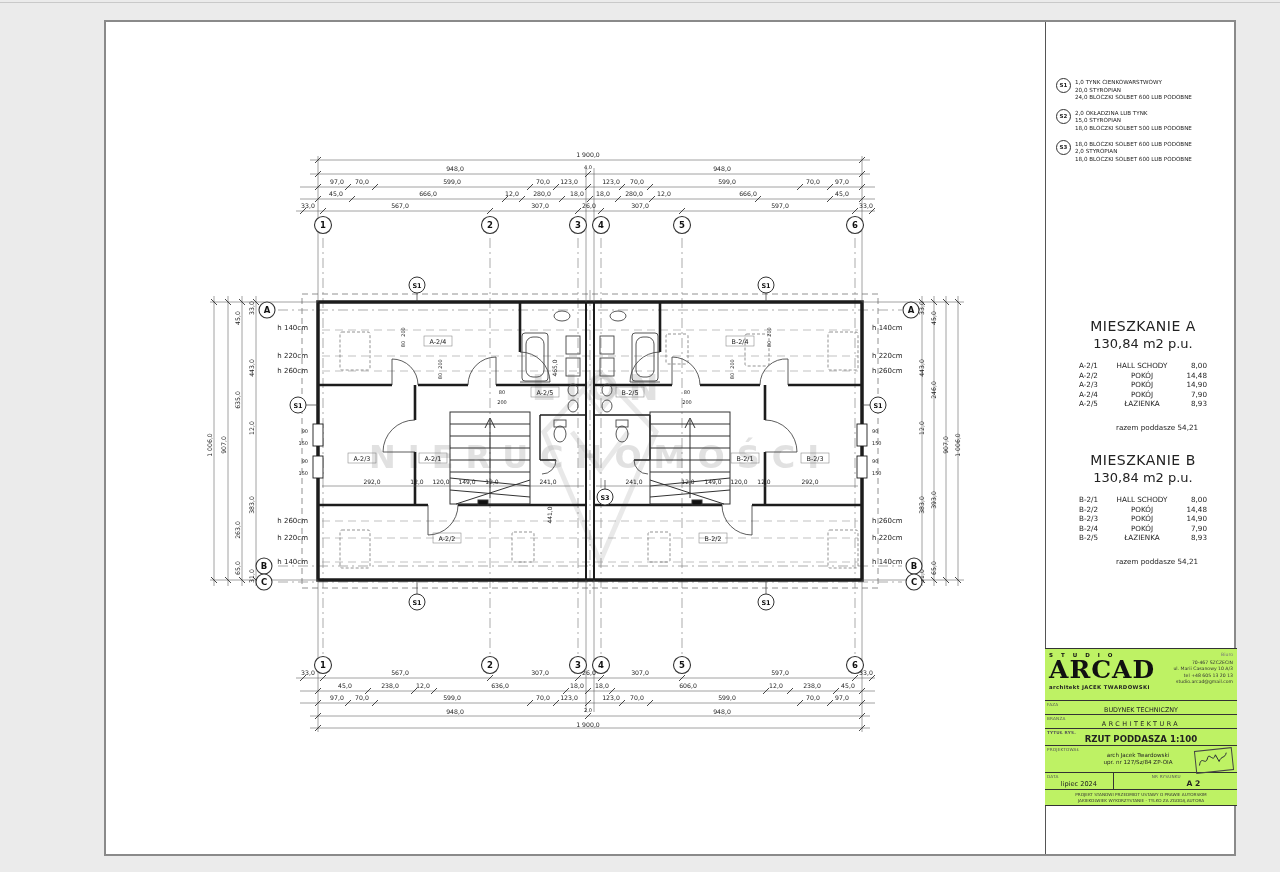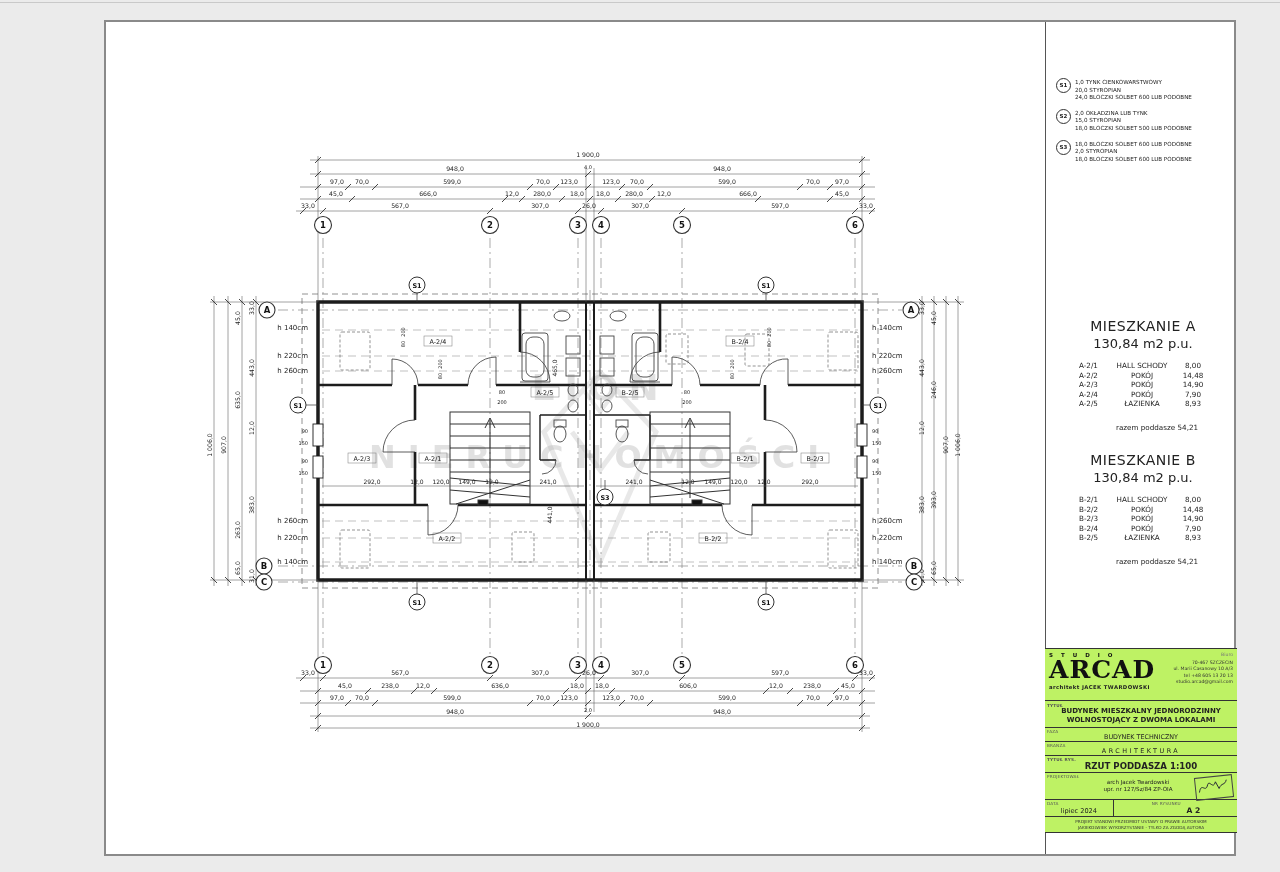--- a/index.html
+++ b/index.html
@@ -18,21 +18,21 @@
            font-weight:bold;line-height:13px;text-align:center;flex:0 0 13px;margin-right:4px;}
   .legend-lines{font-size:5.6px;line-height:7.6px;color:#222;padding-top:1px;}
   
   .apt{position:absolute;left:1048px;width:190px;text-align:center;z-index:3;}
   .apt-title{font-size:14px;letter-spacing:.5px;color:#222;}
   .apt-area{font-size:13px;margin-top:2px;}
   .apt-rows{width:128px;margin:10px auto 0;}
   .apt-row{display:flex;font-size:7.2px;line-height:9.6px;}
   .apt-code{width:26px;text-align:left;}
   .apt-nm{flex:1;text-align:center;}
-  .apt-val{width:28px;text-align:center;}
+  .apt-val{width:28px;text-align:right;}
   .apt-total{font-size:7.2px;margin-top:14px;padding-left:28px;}
   
   .tb{position:absolute;left:1045px;top:648px;width:192px;z-index:3;box-sizing:border-box;
       border-top:1.2px solid #333;border-bottom:1.2px solid #333;background:#bef264;}
   .tb-row{position:relative;border-bottom:1px solid #333;box-sizing:border-box;}
   .tb-label{position:absolute;top:1px;left:2px;font-size:4.2px;color:#555;letter-spacing:.2px;}
   .tb-logo{height:52px;display:flex;}
   .logo-left{width:104px;padding:3px 0 0 4px;}
   .studio{font-size:5.5px;font-weight:bold;letter-spacing:8px;color:#111;}
   .brand{font-size:25px;font-weight:bold;letter-spacing:1px;color:#111;line-height:24px;
@@ -567,24 +567,20 @@
       <div class="architect">architekt JACEK TWARDOWSKI</div>
     </div>
     <div class="logo-right">
       <div class="office-label">Biuro</div>
       <div>70-467 SZCZECIN</div>
       <div>ul. Marii Casanowy 10 A/3</div>
       <div>tel +48 605 13 20 13</div>
       <div>studio.arcad@gmail.com</div>
     </div>
   </div>
-  <div class="tb-row tb-tytul">
-    <span class="tb-label">TYTUŁ</span>
-    <span>BUDYNEK MIESZKALNY JEDNORODZINNY WOLNOSTOJĄCY Z DWOMA LOKALAMI</span>
-  </div>
   <div class="tb-row tb-small">
     <span class="tb-label">FAZA</span>
     <span>BUDYNEK TECHNICZNY</span>
   </div>
   <div class="tb-row tb-small tb-branza">
     <span class="tb-label">BRANŻA</span>
     <span>ARCHITEKTURA</span>
   </div>
   <div class="tb-row tb-rys">
     <span class="tb-label">TYTUŁ RYS.</span>

